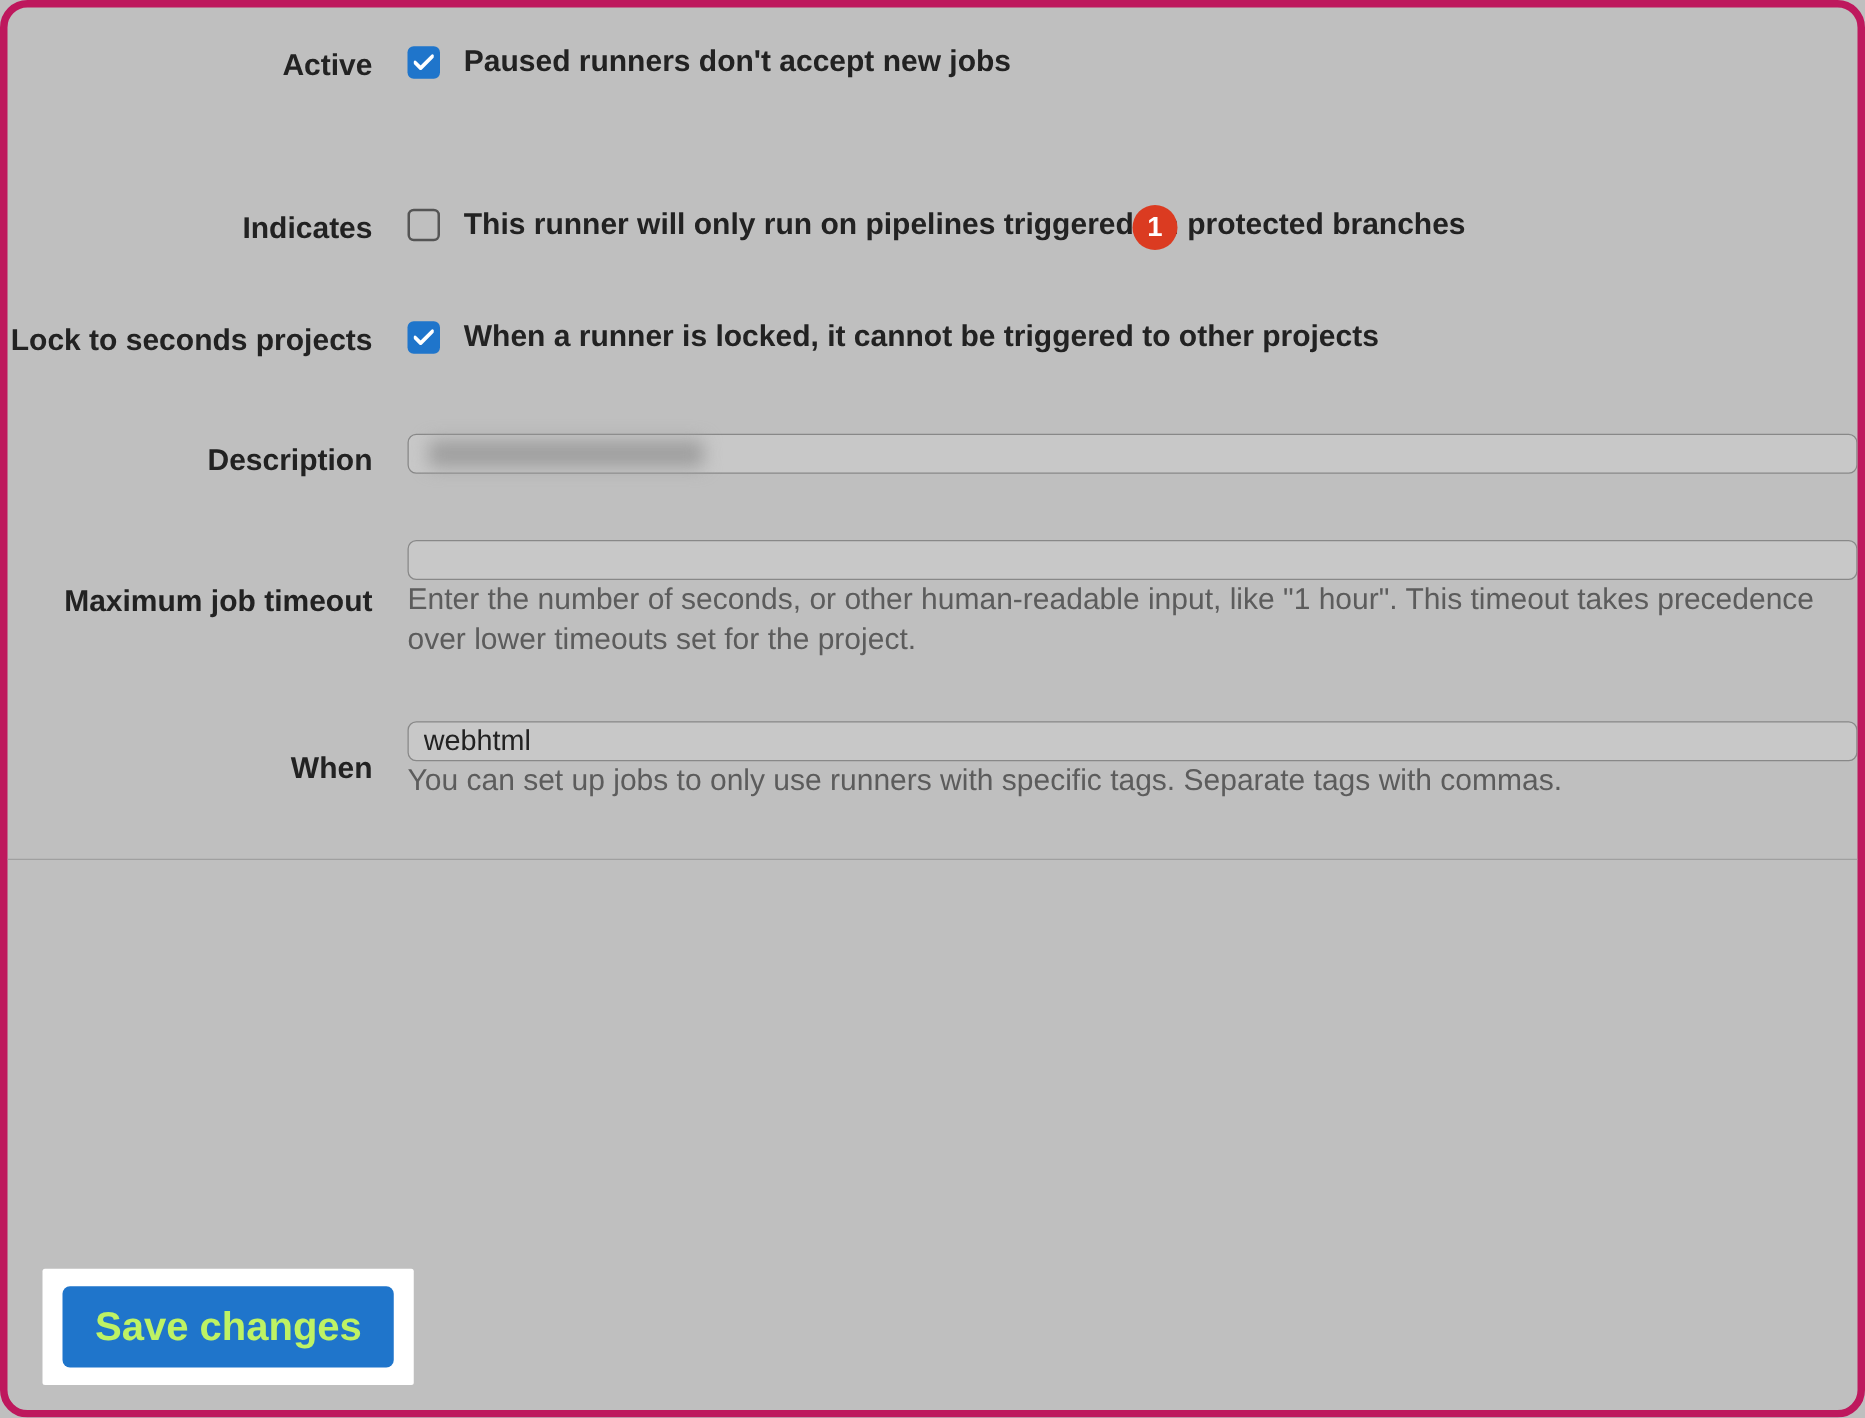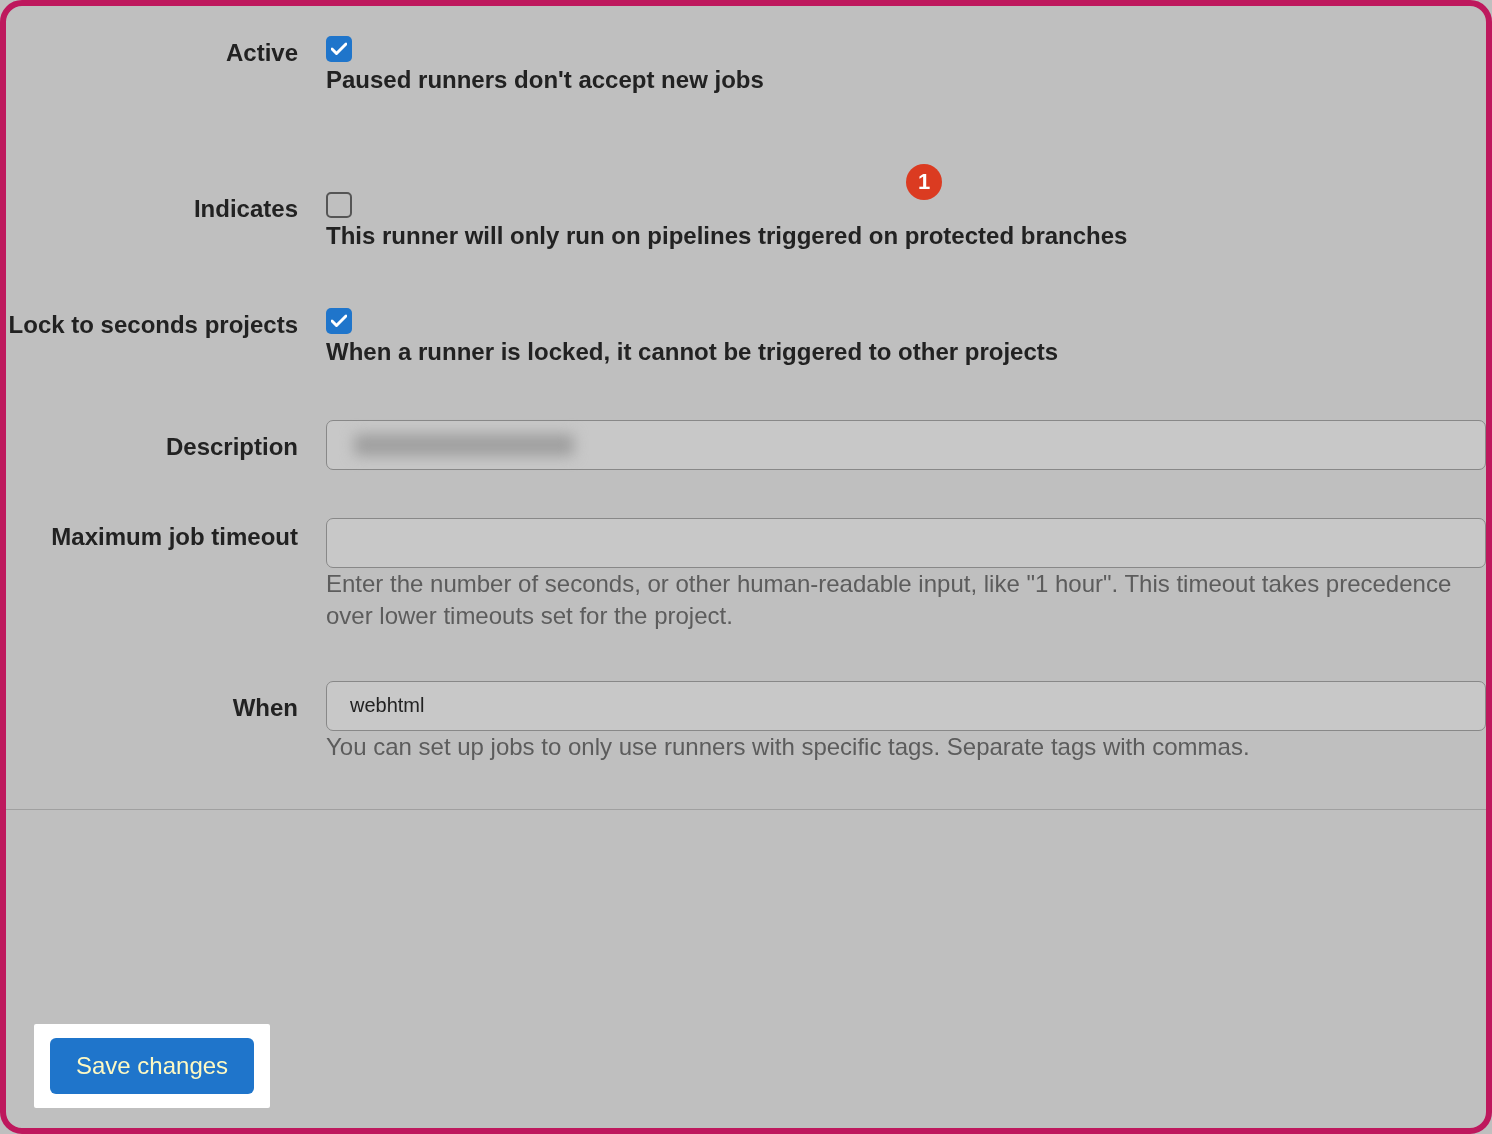--- a/index.html
+++ b/index.html
@@ -41,22 +41,22 @@
     color: #222;
     line-height: 1.25;
   }
   .value-col {
     flex: 1;
     display: flex;
     flex-direction: column;
   }
   .check-line {
     display: flex;
-    gap: 4px;
-    flex-direction: column;
+    align-items: center;
+    gap: 19px;
   }
   .checkbox {
     width: 26px;
     height: 26px;
     border-radius: 5px;
     display: inline-flex;
     align-items: center;
     justify-content: center;
     flex-shrink: 0;
   }
@@ -90,26 +90,26 @@
     color: #fff;
     border-radius: 50%;
     display: flex;
     align-items: center;
     justify-content: center;
     font-weight: 700;
     font-size: 22px;
   }
   .text-input {
     flex: 1;
-    height: 50px;
+    height: 32px;
     border: 1px solid #888;
     border-radius: 7px;
     background: #c8c8c8;
-    padding: 0 23px;
-    font-size: 20px;
+    padding: 0 12px;
+    font-size: 23px;
     color: #222;
     width: 100%;
     outline: none;
   }
   .input-wrap {
     display: flex;
     width: 100%;
     max-width: 1200px;
   }
   .help-text {
@@ -126,33 +126,33 @@
   .footer {
     position: absolute;
     left: 28px;
     bottom: 20px;
     background: #ffffff;
     padding: 14px 16px;
     border-radius: 2px;
   }
   .save-btn {
     background: #1f75cb;
-    color: #fef9c3;
-    font-size: 24px;
-    font-weight: 400;
+    color: #bef264;
+    font-size: 32px;
+    font-weight: 700;
     border: none;
     border-radius: 6px;
     padding: 14px 26px;
     cursor: pointer;
   }
   .row-untagged { padding-top: 50px; padding-bottom: 24px; }
   .row-lock { padding-top: 40px; padding-bottom: 24px; }
   .row-protected { padding-top: 80px; }
   .row-ip { padding-top: 70px; }
-  .row-desc, .row-timeout, .row-tags { padding-top: 30px; }
+  .row-desc, .row-timeout, .row-tags { padding-top: 30px; align-items: center; }
   .blur-placeholder {
     width: 140px;
     height: 22px;
     background: #9f9f9f;
     filter: blur(7px);
     border-radius: 4px;
     margin-left: 4px;
   }
   .blur-placeholder.wide { width: 220px; }
 </style>

